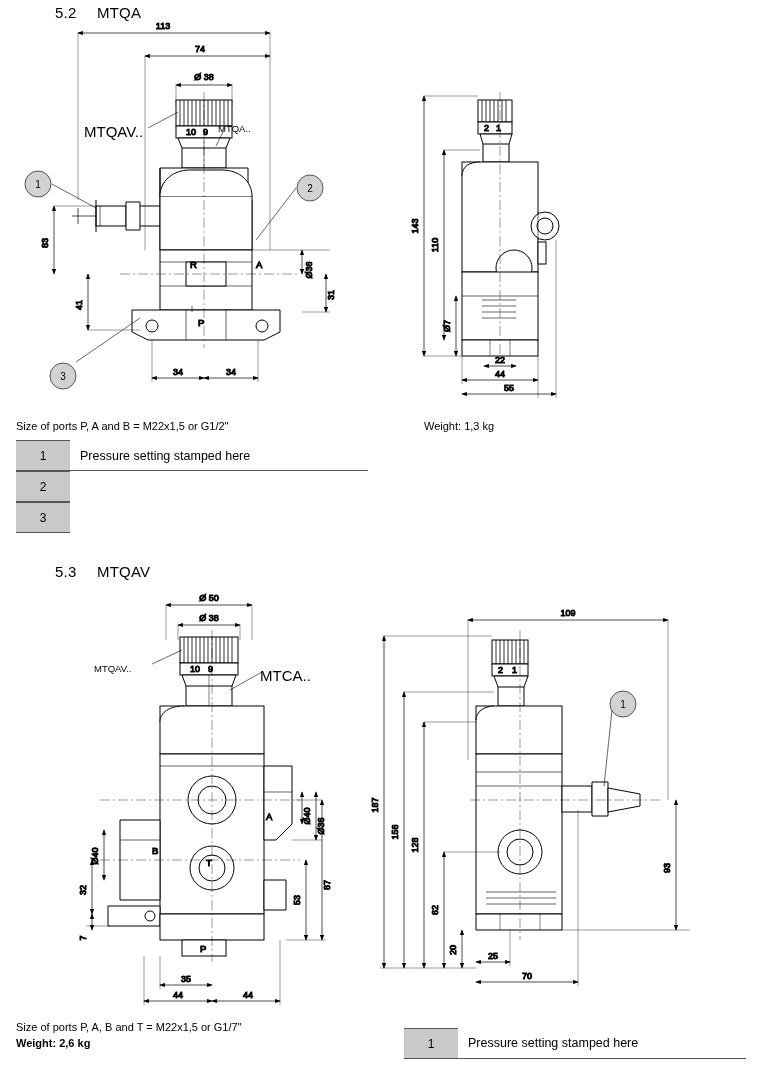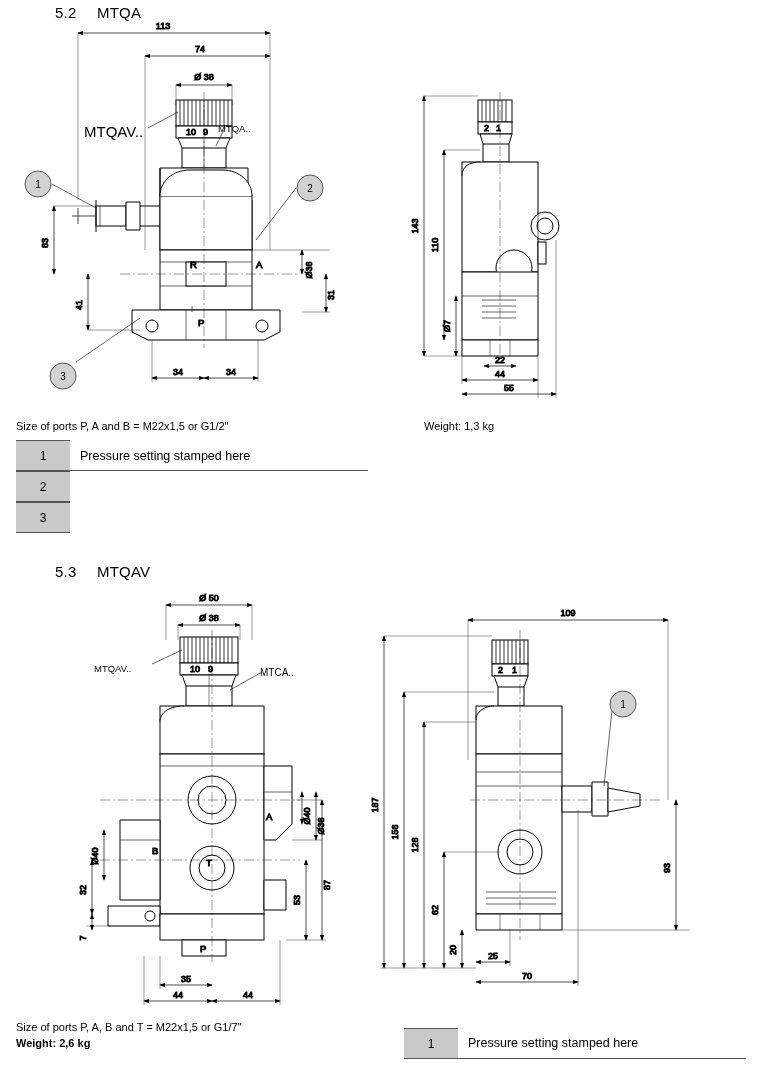--- a/index.html
+++ b/index.html
@@ -463,21 +463,21 @@
     <div class="row">
       <div class="idx">3</div>
     </div>
   </div>
 
   <div class="sec-title" style="left:16px; top:563px;">
     <span class="num">5.3</span><span>MTQAV</span>
   </div>
 
   <div style="position:absolute; left:94px; top:663px; font-size:9.5px;">MTQAV..</div>
-  <div style="position:absolute; left:260px; top:667px; font-size:10px;">MTCA..</div>
+  <div style="position:absolute; left:260px; top:667px; font-size:15px;">MTCA..</div>
 
   <div class="note" style="left:16px; top:1021px;">Size of ports P, A, B and T = M22x1,5 or G1/7"</div>
   <div class="note" style="left:16px; top:1037px;font-weight:bold;">Weight: 2,6 kg</div>
 
   <div class="legend2" style="left:404px; top:1028px; width:342px;">
     <div class="row">
       <div class="idx">1</div>
       <div class="txt">Pressure setting stamped here</div>
     </div>
   </div>

